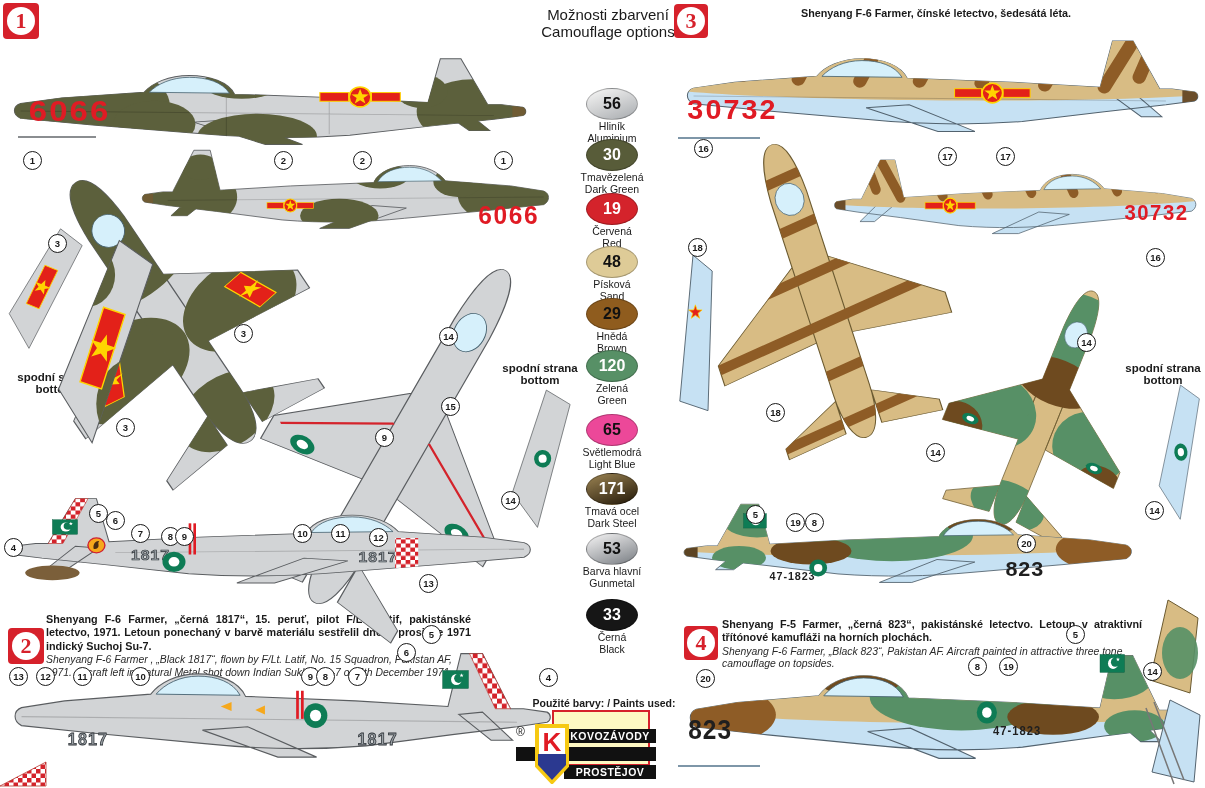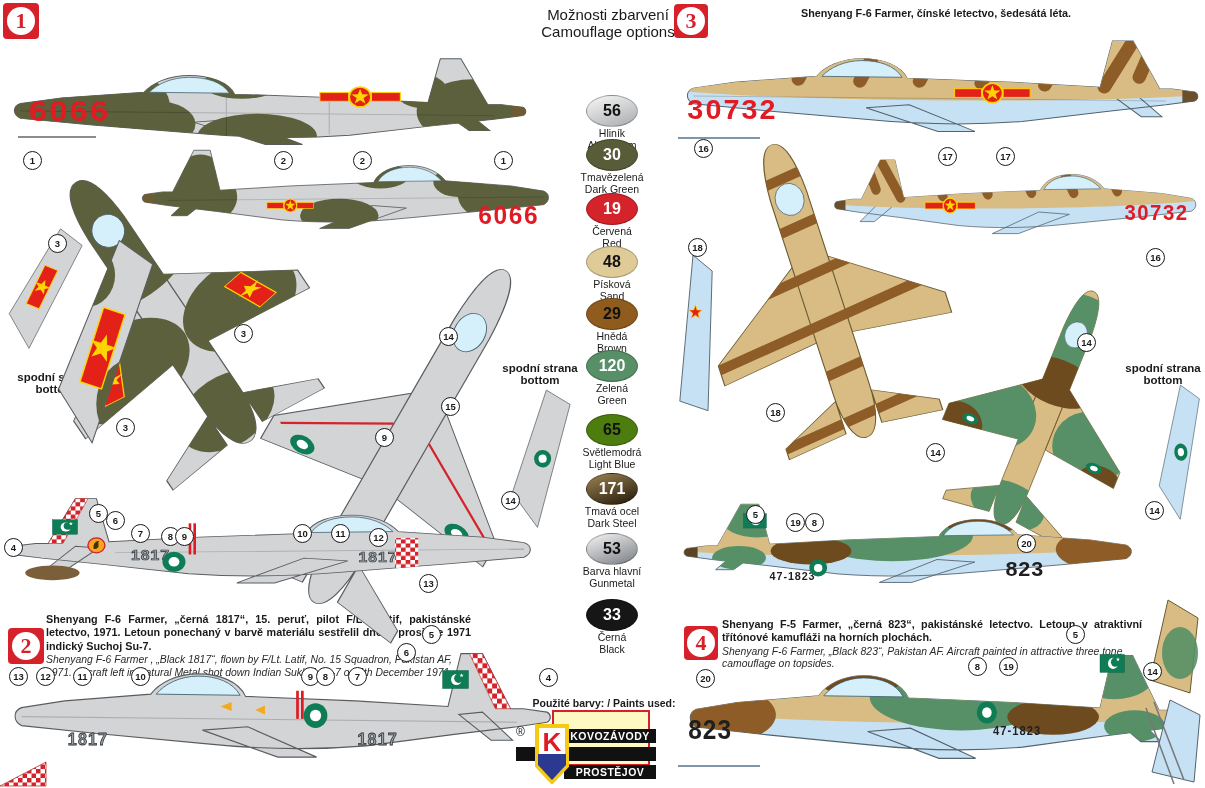--- a/index.html
+++ b/index.html
@@ -134,21 +134,21 @@
     <div class="cs">Shenyang F-5 Farmer, „černá 823“, pakistánské letectvo. Letoun v atraktivní třítónové kamufláži na horních plochách.</div>
     <div class="en">Shenyang F-6 Farmer, „Black 823“, Pakistan AF. Aircraft painted in attractive three tone camouflage on topsides.</div>
   </div>
 
   <div class="sheet-title" style="left:518px;top:6px;width:180px">
     <div>Možnosti zbarvení</div>
     <div>Camouflage options</div>
   </div>
 
   <div id="swatch-col">
-      <div class="swatch" style="top: 95px; text-align: center;">
+      <div class="swatch" style="top: 88px; text-align: center;">
         <div class="oval" style="color: rgb(17, 17, 17); background: linear-gradient(160deg, rgb(236, 236, 236) 15%, rgb(176, 179, 182) 90%);">56</div>
         <div class="swlabel">Hliník</div>
         <div class="swlabel">Aluminium</div>
       </div>
       <div class="swatch" style="top: 139px;">
         <div class="oval" style="color: rgb(255, 255, 255); background: rgb(88, 92, 57);">30</div>
         <div class="swlabel">Tmavězelená</div>
         <div class="swlabel">Dark Green</div>
       </div>
       <div class="swatch" style="top: 193px;">
@@ -165,21 +165,21 @@
         <div class="oval" style="color: rgb(17, 17, 17); background: rgb(143, 92, 30);">29</div>
         <div class="swlabel">Hnědá</div>
         <div class="swlabel">Brown</div>
       </div>
       <div class="swatch" style="top: 350px;">
         <div class="oval" style="color: rgb(255, 255, 255); background: rgb(87, 144, 102);">120</div>
         <div class="swlabel">Zelená</div>
         <div class="swlabel">Green</div>
       </div>
       <div class="swatch" style="top: 414px;">
-        <div class="oval" style="color: rgb(17, 17, 17); background: #4d7c0f;">65</div>
+        <div class="oval" style="color: rgb(17, 17, 17); background: #ec4899;">65</div>
         <div class="swlabel">Světlemodrá</div>
         <div class="swlabel">Light Blue</div>
       </div>
       <div class="swatch" style="top: 473px;">
         <div class="oval" style="color: rgb(255, 255, 255); background: linear-gradient(160deg, rgb(138, 116, 72) 15%, rgb(47, 35, 16) 90%);">171</div>
         <div class="swlabel">Tmavá ocel</div>
         <div class="swlabel">Dark Steel</div>
       </div>
       <div class="swatch" style="top: 533px;">
         <div class="oval" style="color: rgb(17, 17, 17); background: linear-gradient(160deg, rgb(227, 227, 228) 15%, rgb(133, 137, 142) 90%);">53</div>

